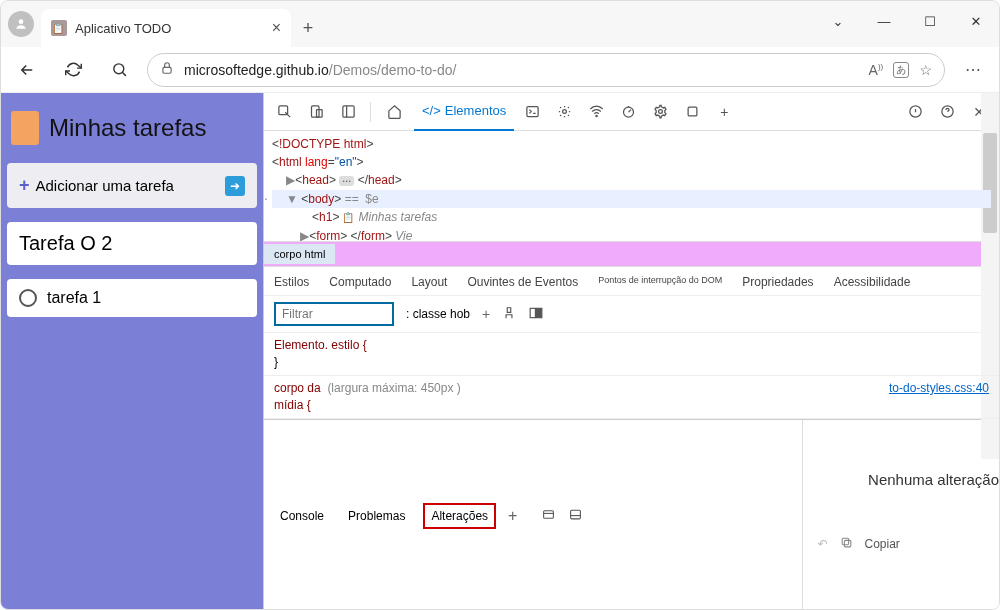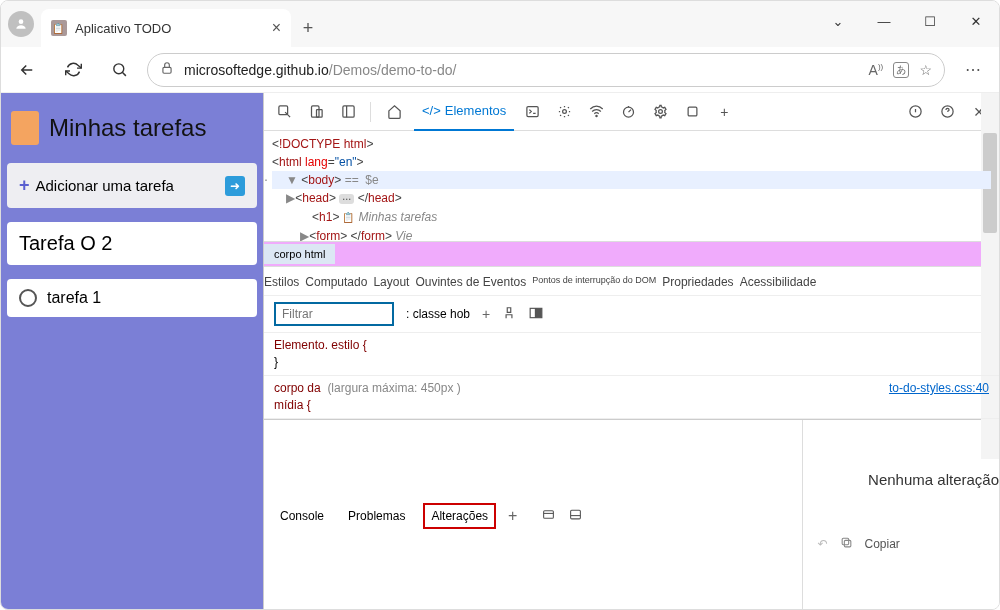--- a/index.html
+++ b/index.html
@@ -60,21 +60,21 @@
 .dim { color: #888; }
 .body-line { background: #e8f0ff; display: block; }
 .dots { background: #ddd; border-radius: 3px; padding: 0 3px; font-size: 9px; }
 .dom-select { position: absolute; left: 0; font-size: 12px; color: #888; }
 .preview { color: #888; font-style: italic; }
 
 .crumb-row { background: #f0abfc; border-top: 1px solid #ddd; border-bottom: 1px solid #ddd; padding: 2px 0; font-size: 11px; }
 .crumb { background: #dce7f4; padding: 4px 10px; display: inline-block; }
 
 
-.styles-tabs { display: flex; gap: 6px; padding: 8px 12px 6px 0; font-size: 12px; color: #444; border-bottom: 1px solid #eee; flex-wrap: wrap; }
+.styles-tabs { display: flex; gap: 20px; padding: 8px 12px 6px 10px; font-size: 12px; color: #444; border-bottom: 1px solid #eee; flex-wrap: wrap; }
 .styles-tabs span { cursor: pointer; }
 .styles-tabs .small { font-size: 9px; }
 
 .filter-row { display: flex; align-items: center; gap: 12px; padding: 6px 10px; border-bottom: 1px solid #eee; font-size: 12px; }
 .filter-input { width: 120px; height: 24px; border: 2px solid #0369a1; padding: 0 6px; font-size: 12px; }
 .filter-row .ficon { color: #666; cursor: pointer; font-size: 14px; }
 
 .style-block { padding: 4px 10px; font-family: Consolas, monospace; font-size: 12px; line-height: 17px; border-bottom: 1px solid #eee; position: relative; }
 .style-block .link { position: absolute; right: 10px; top: 4px; color: #0066cc; text-decoration: underline; cursor: pointer; }
 .style-block .sel { color: #800000; }
@@ -259,22 +259,22 @@
             <circle cx="12" cy="12" r="9"></circle>
             <path d="M9.5 9.5a2.5 2.5 0 115 0c0 1.5-2.5 1.5-2.5 3M12 16h.01"></path>
           </svg>
         </div>
       <div class="dticon">✕</div>
     </div>
 
     <div class="dom-tree">
       <div class="line"><span class="punct">&lt;</span><span class="tag">!DOCTYPE html</span><span class="punct">&gt;</span></div>
       <div class="line"><span class="punct">&lt;</span><span class="tag">html</span> <span class="attr">lang</span><span class="punct">=</span><span class="val">"en"</span><span class="punct">&gt;</span></div>
+      <div class="line" style="padding-left:14px"><span class="dim">▶</span><span class="punct">&lt;</span><span class="tag">head</span><span class="punct">&gt;</span> <span class="dots">⋯</span> <span class="punct">&lt;/</span><span class="tag">head</span><span class="punct">&gt;</span></div>
       <div class="line body-line" style="padding-left:14px"><span class="dom-select" style="left:-8px">⋯</span> <span class="dim">▼</span> <span class="punct">&lt;</span><span class="tag">body</span><span class="punct">&gt;</span> <span class="dim">==</span> &nbsp;<span class="dim">$e</span></div>
-      <div class="line" style="padding-left:14px"><span class="dim">▶</span><span class="punct">&lt;</span><span class="tag">head</span><span class="punct">&gt;</span> <span class="dots">⋯</span> <span class="punct">&lt;/</span><span class="tag">head</span><span class="punct">&gt;</span></div>
       <div class="line" style="padding-left:40px"><span class="punct">&lt;</span><span class="tag">h1</span><span class="punct">&gt;</span> <span style="font-size:10px">📋</span> <span class="preview">Minhas tarefas</span></div>
       <div class="line" style="padding-left:28px"><span class="dim">▶</span><span class="punct">&lt;</span><span class="tag">form</span><span class="punct">&gt;</span> <span class="punct">&lt;/</span><span class="tag">form</span><span class="punct">&gt;</span> <span class="preview">Vie</span></div>
     </div>
 
     <div class="crumb-row">
       <span class="crumb">corpo html</span>
     </div>
 
     <div class="styles-tabs">
       <span>Estilos</span>

